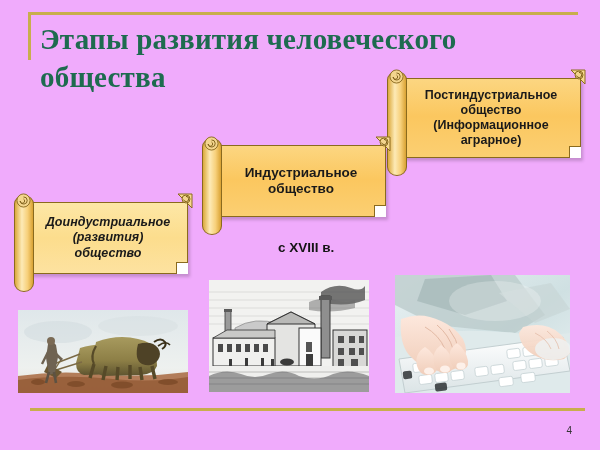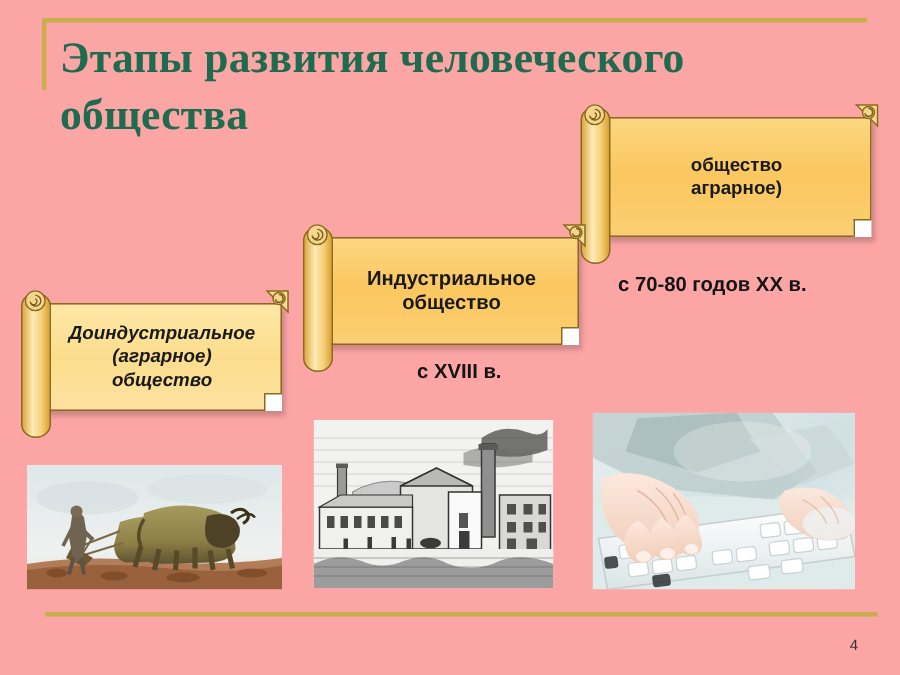--- a/index.html
+++ b/index.html
@@ -9,21 +9,21 @@
     height: 450px;
     overflow: hidden;
     background: #ffffff;
     font-family: "Liberation Sans", sans-serif;
     position: relative;
   }
 
   .slide {
     position: absolute;
     inset: 0;
-    background: #fca5a5;
+    background: #f0abfc;
   }
 
   
   .rule-top {
     position: absolute;
     left: 28px; top: 12px;
     width: 550px; height: 3px;
     background: #c8ae4c;
   }
   .rule-left {
@@ -122,21 +122,21 @@
   .caption {
     position: absolute;
     font-weight: bold;
     font-size: 13px;
     color: #141414;
     white-space: nowrap;
   }
 
   
   #scroll-pre  { left: 8px;   top: 202px; width: 180px; height: 72px; font-style: italic; }
-  #scroll-ind  { left: 196px; top: 158px; width: 190px; height: 72px; }
+  #scroll-ind  { left: 196px; top: 145px; width: 190px; height: 72px; }
   #scroll-post { left: 381px; top: 78px;  width: 200px; height: 80px; }
 
   #scroll-pre  .scroll-text { font-size: 12.5px; }
   #scroll-ind  .scroll-text { font-size: 13.5px; }
   #scroll-post .scroll-text { font-size: 12.5px; }
 
   #caption-ind  { left: 250px; top: 240px; font-size: 13.5px; margin-left: 28px; }
   #caption-post { left: 412px; top: 182px; font-size: 13.5px; }
 
   
@@ -176,21 +176,21 @@
       <circle cx="8" cy="8" r="7" fill="#f3d58e" stroke="#8a6a1e" stroke-width="1"></circle>
       <path d="M8 4.2 A3.8 3.8 0 1 1 4.4 8.6 A2.4 2.4 0 1 0 8 6.4" fill="none" stroke="#7a5c18" stroke-width="1"></path>
     </svg>
     <svg class="curl-right" viewBox="0 0 16 16">
       <path d="M1 1 L15 1 L15 15 Z" fill="#f7d98f" stroke="#8a6a1e" stroke-width="1"></path>
       <circle cx="9" cy="6" r="4" fill="#f3d58e" stroke="#8a6a1e" stroke-width="1"></circle>
       <path d="M9 3.4 A2.6 2.6 0 1 1 6.6 6.6" fill="none" stroke="#7a5c18" stroke-width="1"></path>
     </svg>
     <div class="scroll-text">
       <span>Доиндустриальное</span>
-      <span>(аграрное)</span>
+      <span>(развития)</span>
       <span>общество</span>
     </div>
   </div>
 
   <div class="scroll" id="scroll-ind">
     <div class="scroll-body"></div>
     <div class="roll-left"></div>
     <svg class="curl-left" viewBox="0 0 16 16">
       <circle cx="8" cy="8" r="7" fill="#f3d58e" stroke="#8a6a1e" stroke-width="1"></circle>
       <path d="M8 4.2 A3.8 3.8 0 1 1 4.4 8.6 A2.4 2.4 0 1 0 8 6.4" fill="none" stroke="#7a5c18" stroke-width="1"></path>
@@ -213,25 +213,26 @@
     <svg class="curl-left" viewBox="0 0 16 16">
       <circle cx="8" cy="8" r="7" fill="#f3d58e" stroke="#8a6a1e" stroke-width="1"></circle>
       <path d="M8 4.2 A3.8 3.8 0 1 1 4.4 8.6 A2.4 2.4 0 1 0 8 6.4" fill="none" stroke="#7a5c18" stroke-width="1"></path>
     </svg>
     <svg class="curl-right" viewBox="0 0 16 16">
       <path d="M1 1 L15 1 L15 15 Z" fill="#f7d98f" stroke="#8a6a1e" stroke-width="1"></path>
       <circle cx="9" cy="6" r="4" fill="#f3d58e" stroke="#8a6a1e" stroke-width="1"></circle>
       <path d="M9 3.4 A2.6 2.6 0 1 1 6.6 6.6" fill="none" stroke="#7a5c18" stroke-width="1"></path>
     </svg>
     <div class="scroll-text">
+      <span>Постиндустриальное</span>
       <span>общество</span>
+      <span>(Информационное</span>
       <span>аграрное)</span>
     </div>
   </div>
-  <div class="caption" id="caption-post">с 70-80 годов XX в.</div>
 
   <div class="photo" id="photo-agrarian">
     <svg viewBox="0 0 170 83" preserveAspectRatio="none">
       <defs>
         <linearGradient id="skyA" x1="0" y1="0" x2="0" y2="1">
           <stop offset="0%" stop-color="#dfe7ea"></stop>
           <stop offset="70%" stop-color="#eef1ef"></stop>
           <stop offset="100%" stop-color="#e6e2d6"></stop>
         </linearGradient>
         <linearGradient id="oxA" x1="0" y1="0" x2="0" y2="1">

